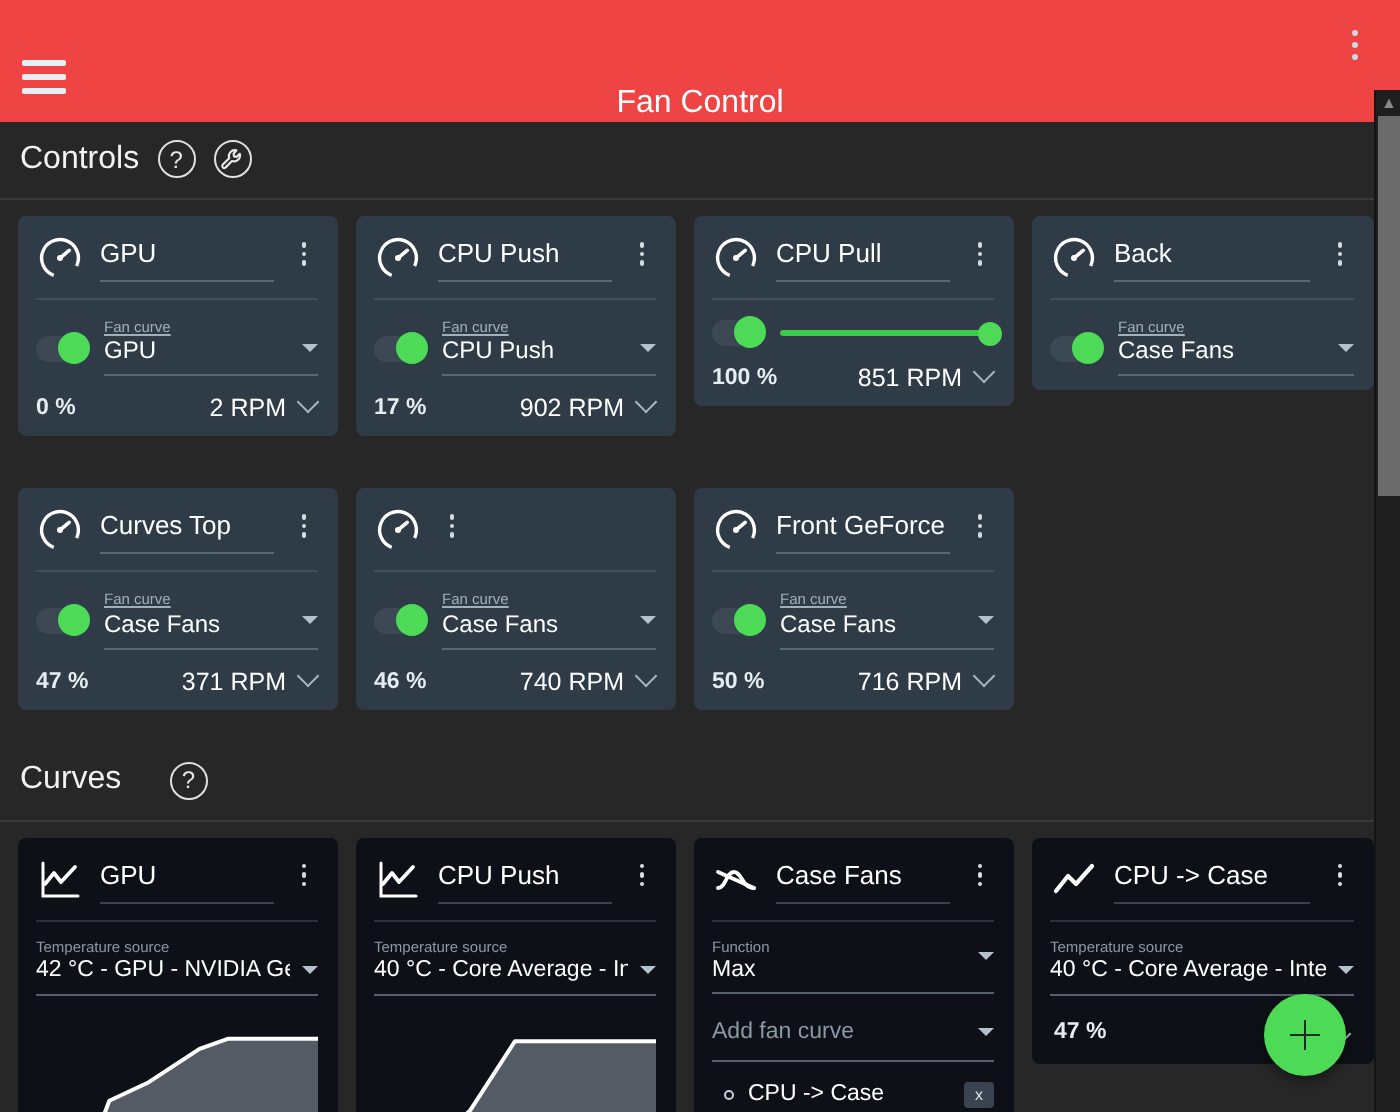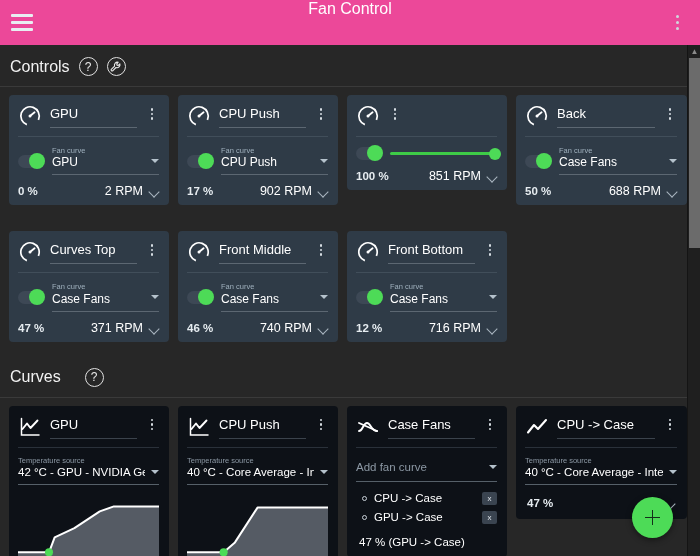--- a/index.html
+++ b/index.html
@@ -6,22 +6,22 @@
   html, body {
     width: 700px; height: 556px;
     background: #272727;
     font-family: "Liberation Sans", sans-serif;
     overflow: hidden;
   }
   body { position: relative; }
 
   
   .titlebar {
-    height: 45px; background: #ec4899;
-    display: flex; align-items: flex-start; position: relative;
+    height: 61px; background: #ef4444;
+    display: flex; align-items: flex-end; position: relative;
   }
   .hamburger {
     width: 44px; height: 45px; display: flex; flex-direction: column;
     align-items: center; justify-content: center; gap: 4px; cursor: pointer;
   }
   .hamburger span { display: block; width: 22px; height: 3px; background: #e8eef2; border-radius: 1px; }
   .app-title {
     position: absolute; left: 0; right: 0; text-align: center;
     font-size: 16px; color: #ffffff; pointer-events: none;
   }
@@ -48,20 +48,21 @@
   .scroll-thumb {
     position: absolute; top: 13px; left: 1px; width: 11px; height: 190px;
     background: #6b6b6b; cursor: pointer;
   }
 
   
   .section-head {
     display: flex; align-items: center; gap: 9px;
     padding: 12px 0 10px 10px; border-bottom: 1px solid #3a3a3a;
     margin-right: 13px;
+    margin-top: 13px;
   }
   .section-title { font-size: 16px; color: #f2f2f2; }
   .circle-icon {
     width: 19px; height: 19px; border-radius: 50%;
     border: 1.6px solid #e0e0e0; display: flex;
     align-items: center; justify-content: center; cursor: pointer;
   }
   .circle-icon.q::after { content: "?"; font-size: 12px; color: #e8e8e8; line-height: 1; }
   .circle-icon svg { display: block; }
 
@@ -95,42 +96,42 @@
   .toggle {
     width: 26px; height: 13px; border-radius: 7px; background: #3d4855;
     position: relative; flex: 0 0 26px; cursor: pointer;
   }
   .toggle .knob {
     position: absolute; top: -2px; right: -1px; width: 16px; height: 16px;
     border-radius: 50%; background: #4ddb57;
   }
   .select-wrap { flex: 1; min-width: 0; position: relative; padding-right: 14px;
     border-bottom: 1px solid #5c6772; padding-bottom: 4px; cursor: pointer; }
-  .select-label { font-size: 7.5px; color: #9fb0bd; line-height: 1.1; }
+  .select-label { font-size: 7.5px; color: #9fb0bd; line-height: 1.1; text-decoration: underline; }
   .select-value {
     font-size: 12px; color: #ffffff; white-space: nowrap;
     overflow: hidden; text-overflow: ellipsis; line-height: 1.25;
   }
   .caret {
     position: absolute; right: 0; top: 50%; margin-top: -2px;
     width: 0; height: 0; border-left: 4px solid transparent;
     border-right: 4px solid transparent; border-top: 4px solid #b5c2cc;
   }
 
   
   .slider-wrap { flex: 1; display: flex; align-items: center; padding-right: 2px; }
   .slider-track { flex: 1; height: 3px; background: #3ecb47; border-radius: 2px; position: relative; }
   .slider-knob {
     position: absolute; right: -6px; top: 50%; margin-top: -6px;
     width: 12px; height: 12px; border-radius: 50%; background: #4ddb57;
   }
 
   .row-bot { display: flex; align-items: center; justify-content: space-between; padding: 9px 0 0 0; }
   .pct { font-size: 11.5px; color: #e6ecf0; font-weight: bold; }
-  .rpm-wrap { display: flex; align-items: center; gap: 6px; cursor: pointer; }
+  .rpm-wrap { display: flex; gap: 6px; cursor: pointer; }
   .rpm { font-size: 12.5px; color: #ffffff; }
   .chev { width: 10px; height: 6px; position: relative; }
   .chev::after {
     content: ""; position: absolute; left: 1px; top: 0; width: 7px; height: 7px;
     border-right: 1.4px solid #aab6c0; border-bottom: 1.4px solid #aab6c0;
     transform: rotate(45deg);
   }
 
   
   .curve-card {
@@ -297,20 +298,23 @@
       <div class="cardwrap">
         <div class="ctrl-card">
     <div class="card-head">
     <div class="card-icon">
               <svg width="24" height="24" viewBox="0 0 24 24">
     <circle cx="12" cy="12" r="9.2" fill="none" stroke="#fff" stroke-width="1.7" stroke-dasharray="44 14" transform="rotate(110 12 12)"></circle>
     <path d="M12 12 L16.6 8.2" stroke="#fff" stroke-width="1.8" stroke-linecap="round" fill="none"></path>
     <circle cx="12" cy="12" r="1.5" fill="#fff"></circle>
   </svg>
             </div>
+    <div class="card-name-wrap">
+      <div class="card-name">CPU Pull</div>
+    </div>
     <div class="kebab">
     <i></i>
     <i></i>
     <i></i>
   </div>
   </div>
     <div class="card-divider"></div>
     <div class="row-mid">
       <div class="toggle">
         <div class="knob"></div>
@@ -353,27 +357,20 @@
     <div class="row-mid">
       <div class="toggle">
         <div class="knob"></div>
       </div>
       <div class="select-wrap">
          <div class="select-label">Fan curve</div>
          <div class="select-value">Case Fans</div>
          <div class="caret"></div>
        </div>
     </div>
-    <div class="row-bot">
-      <div class="pct">50 %</div>
-      <div class="rpm-wrap">
-        <div class="rpm">688 RPM</div>
-        <div class="chev"></div>
-      </div>
-    </div>
   </div>
       </div>
       <div class="cardwrap">
         <div class="ctrl-card">
     <div class="card-head">
     <div class="card-icon">
               <svg width="24" height="24" viewBox="0 0 24 24">
     <circle cx="12" cy="12" r="9.2" fill="none" stroke="#fff" stroke-width="1.7" stroke-dasharray="44 14" transform="rotate(110 12 12)"></circle>
     <path d="M12 12 L16.6 8.2" stroke="#fff" stroke-width="1.8" stroke-linecap="round" fill="none"></path>
     <circle cx="12" cy="12" r="1.5" fill="#fff"></circle>
@@ -411,23 +408,20 @@
       <div class="cardwrap">
         <div class="ctrl-card">
     <div class="card-head">
     <div class="card-icon">
               <svg width="24" height="24" viewBox="0 0 24 24">
     <circle cx="12" cy="12" r="9.2" fill="none" stroke="#fff" stroke-width="1.7" stroke-dasharray="44 14" transform="rotate(110 12 12)"></circle>
     <path d="M12 12 L16.6 8.2" stroke="#fff" stroke-width="1.8" stroke-linecap="round" fill="none"></path>
     <circle cx="12" cy="12" r="1.5" fill="#fff"></circle>
   </svg>
             </div>
-    <div class="card-name-wrap">
-      <div class="card-name">Front Middle</div>
-    </div>
     <div class="kebab">
     <i></i>
     <i></i>
     <i></i>
   </div>
   </div>
     <div class="card-divider"></div>
     <div class="row-mid">
       <div class="toggle">
         <div class="knob"></div>
@@ -451,41 +445,41 @@
         <div class="ctrl-card">
     <div class="card-head">
     <div class="card-icon">
               <svg width="24" height="24" viewBox="0 0 24 24">
     <circle cx="12" cy="12" r="9.2" fill="none" stroke="#fff" stroke-width="1.7" stroke-dasharray="44 14" transform="rotate(110 12 12)"></circle>
     <path d="M12 12 L16.6 8.2" stroke="#fff" stroke-width="1.8" stroke-linecap="round" fill="none"></path>
     <circle cx="12" cy="12" r="1.5" fill="#fff"></circle>
   </svg>
             </div>
     <div class="card-name-wrap">
-      <div class="card-name">Front Bottom</div>
+      <div class="card-name">Front GeForce</div>
     </div>
     <div class="kebab">
     <i></i>
     <i></i>
     <i></i>
   </div>
   </div>
     <div class="card-divider"></div>
     <div class="row-mid">
       <div class="toggle">
         <div class="knob"></div>
       </div>
       <div class="select-wrap">
          <div class="select-label">Fan curve</div>
          <div class="select-value">Case Fans</div>
          <div class="caret"></div>
        </div>
     </div>
     <div class="row-bot">
-      <div class="pct">12 %</div>
+      <div class="pct">50 %</div>
       <div class="rpm-wrap">
         <div class="rpm">716 RPM</div>
         <div class="chev"></div>
       </div>
     </div>
   </div>
       </div>
     </div>
 
   <div class="section-head" style="margin-top:4px;gap:24px;">
@@ -579,20 +573,25 @@
     <div class="card-name-wrap">
       <div class="card-name">Case Fans</div>
     </div>
     <div class="kebab">
     <i></i>
     <i></i>
     <i></i>
   </div>
   </div>
     <div class="card-divider"></div>
+    <div class="fn-wrap">
+        <div class="src-label">Function</div>
+        <div class="src-value">Max</div>
+        <div class="caret"></div>
+      </div>
       <div class="add-wrap">
         <div class="add-text">Add fan curve</div>
         <div class="caret" style="top:50%;margin-top:-2px;"></div>
       </div>
       <div class="mix-list">
       <div class="mix-item">
         <div class="mix-bullet"></div>
         <div class="mix-name">CPU -&gt; Case</div>
         <div class="x-btn">x</div>
       </div>

